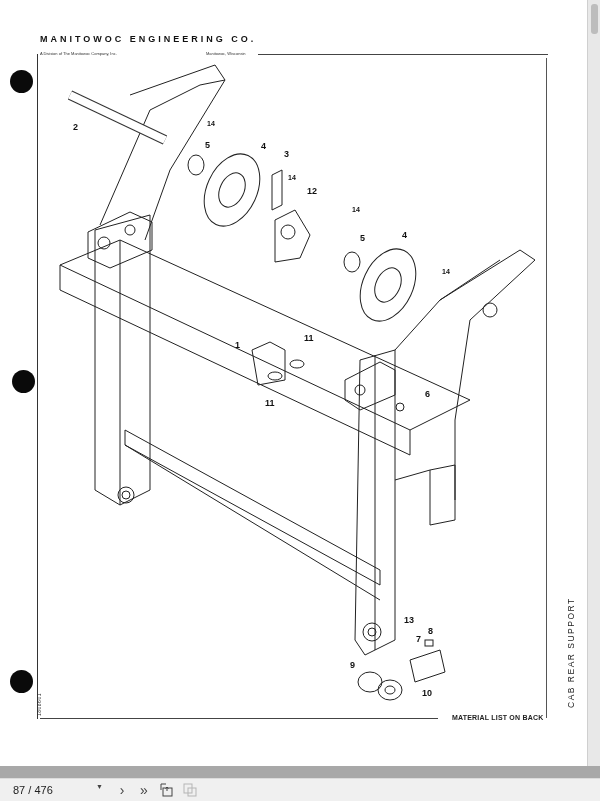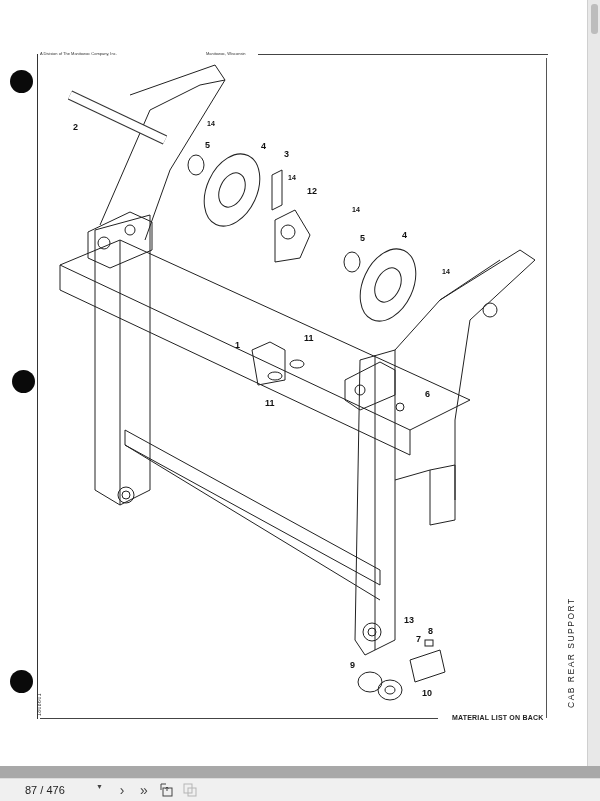--- a/index.html
+++ b/index.html
@@ -44,34 +44,35 @@
   .callout { font-family:"Liberation Sans", sans-serif; font-size:9px; fill:#111; font-weight:bold; }
   .toolbar {
     position:absolute; left:0; top:778px; width:600px; height:23px; background:#f0f0f0;
     border-top:1px solid #dcdcdc;
   }
   .sep-band { position:absolute; left:0; top:766px; width:600px; height:12px; background:#a8a8a8; }
   .page-box {
     position:absolute; left:5px; top:2px; width:100px; height:18px; display:flex; align-items:center;
     font-size:11px; color:#222;
   }
-  .page-box .num { margin-left:20px; }
+  .page-box .num { margin-left:8px; }
   .dropdown-arrow { position:absolute; left:96px; top:4px; font-size:7px; color:#444; }
   .tb-btn { position:absolute; top:1px; height:20px; width:20px; display:flex; align-items:center; justify-content:center; color:#444; font-size:14px; }
   .tb-btn.disabled { color:#b5b5b5; }
 </style>
 </head>
 <body>
 
 <div class="viewer">
   <div class="page">
     <div class="hole" style="left:10px;top:70px;"></div>
     <div class="hole" style="left:12px;top:370px;"></div>
     <div class="hole" style="left:10px;top:670px;"></div>
 
+    <div class="company">MANITOWOC ENGINEERING CO.</div>
     <div class="division">A Division of The Manitowoc Company, Inc.</div>
     <div class="location">Manitowoc, Wisconsin</div>
     <div class="top-rule"></div>
     <div class="left-rule"></div>
     <div class="right-rule"></div>
     <div class="bottom-rule"></div>
     <div class="material">MATERIAL LIST ON BACK</div>
     <div class="side-title">CAB REAR SUPPORT</div>
     <div class="doc-num">1808601</div>
 

